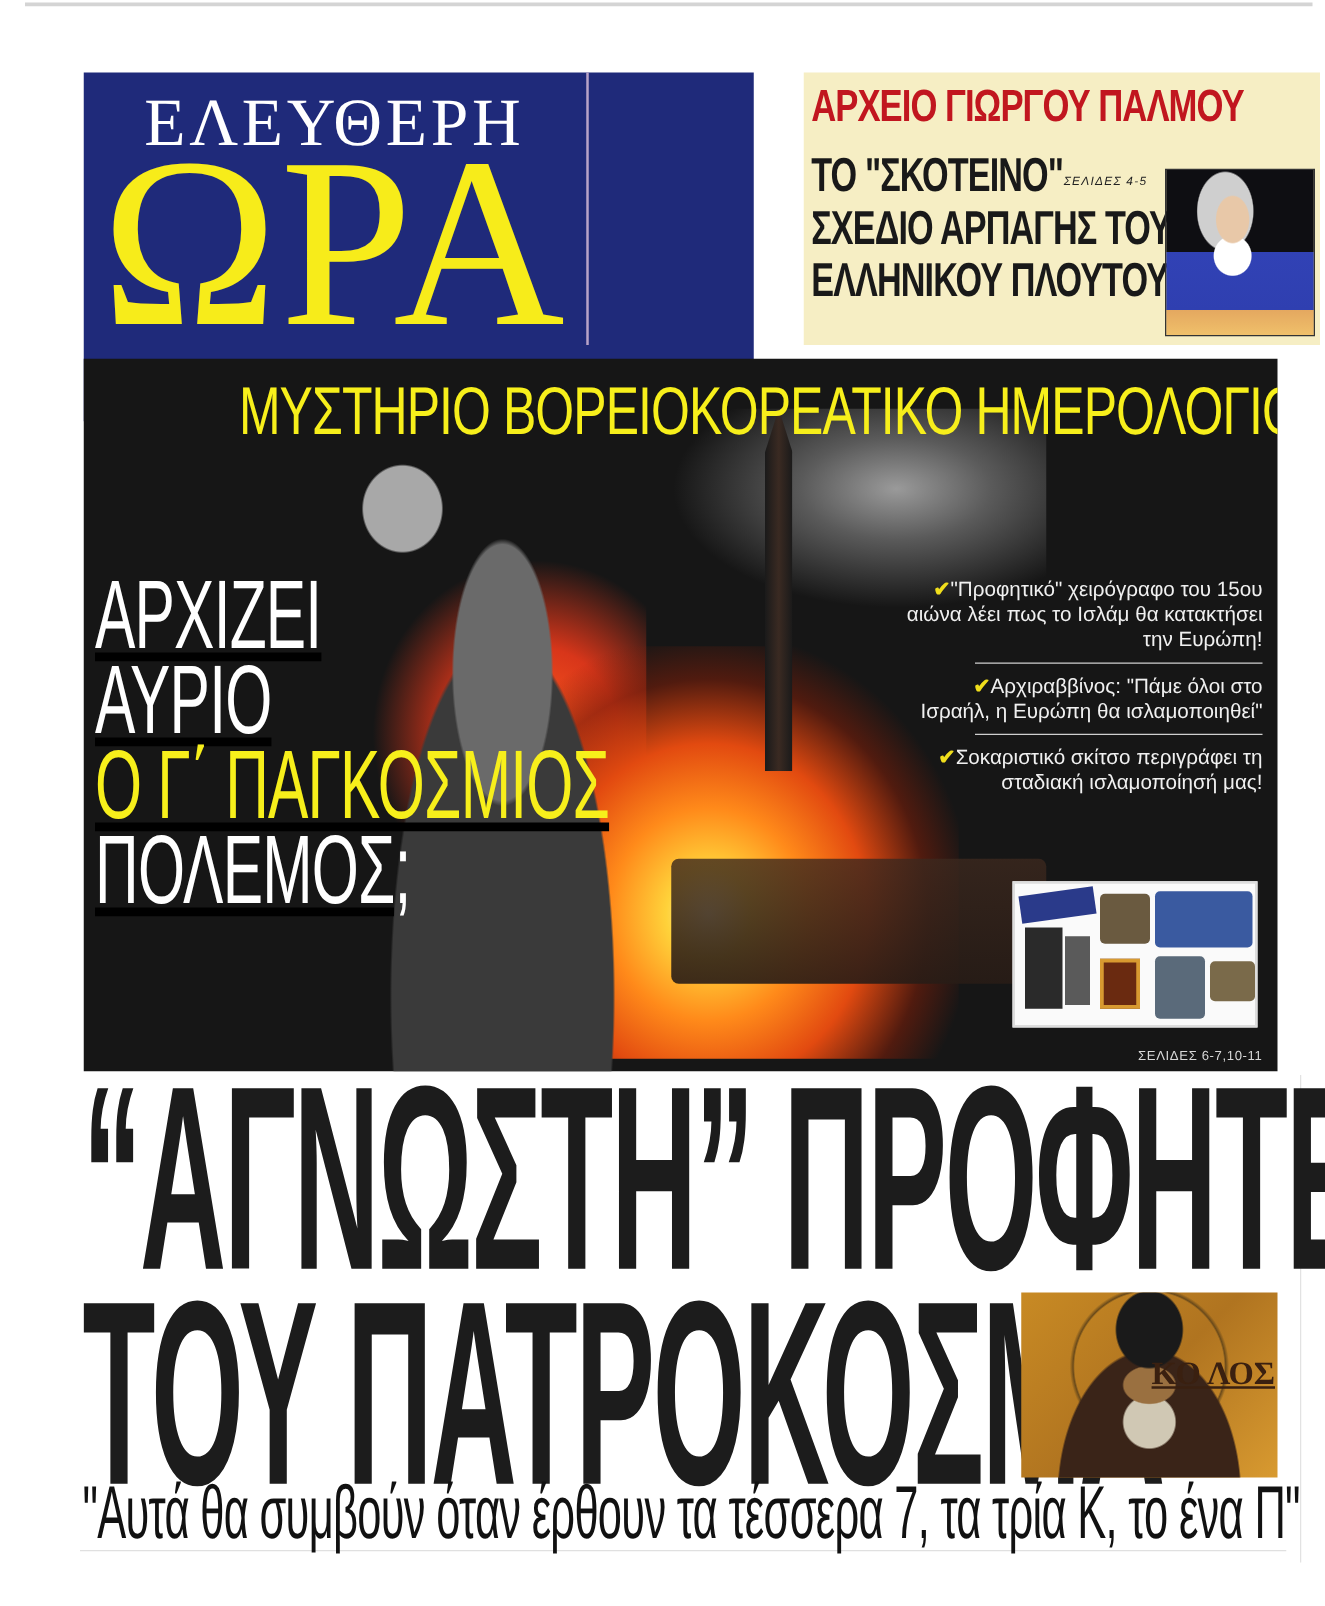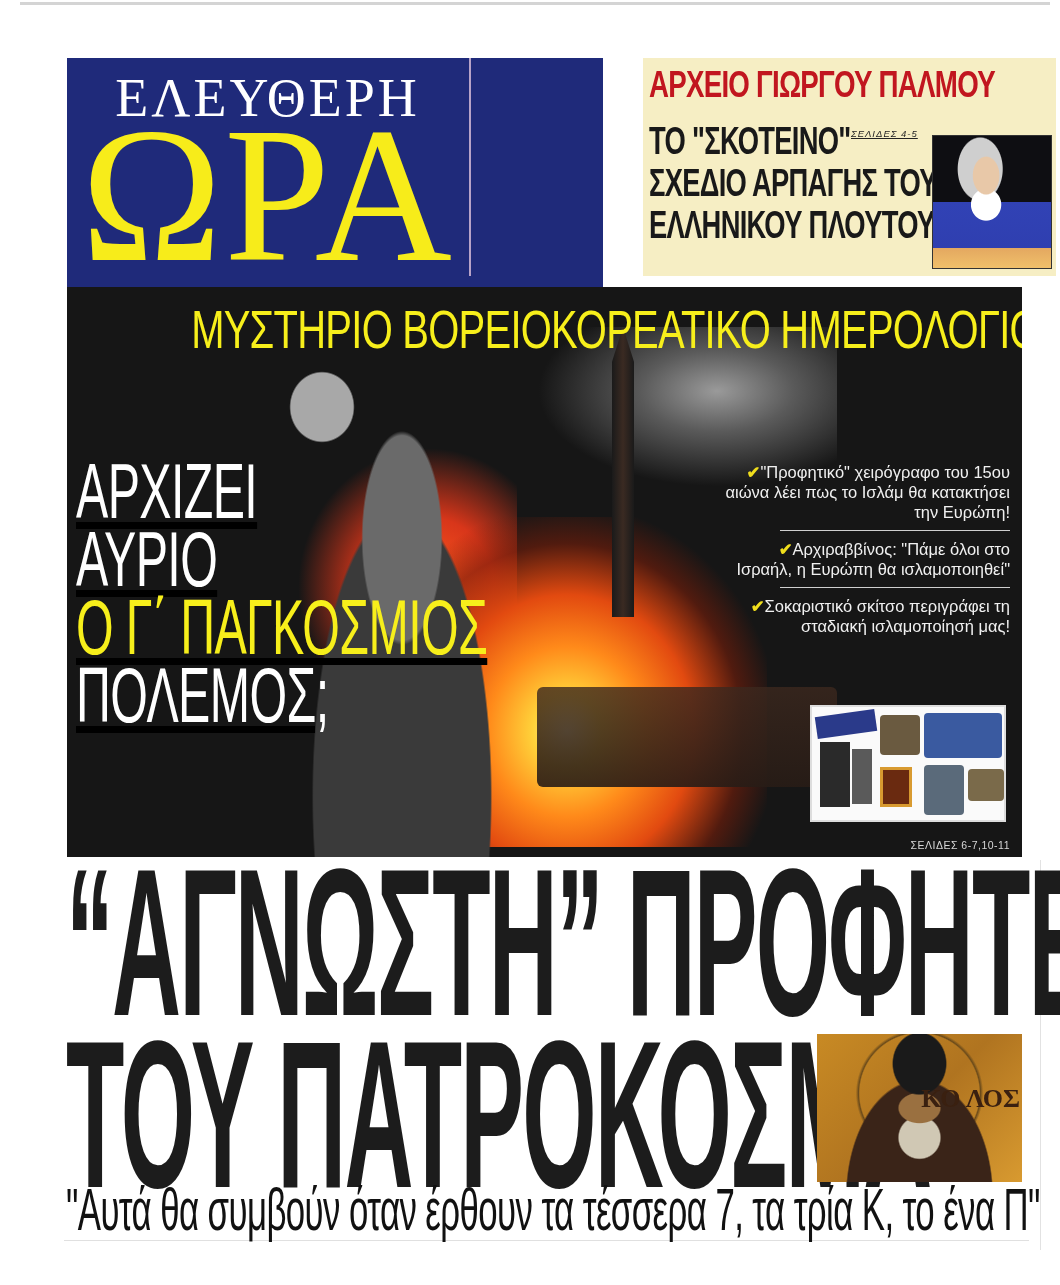--- a/index.html
+++ b/index.html
@@ -36,23 +36,22 @@
       position: absolute; left: 6px; top: 6px; width: 404px;
       font-family: "Liberation Sans", sans-serif; font-weight: bold; font-size: 36px; color: #c1161f;
       letter-spacing: -1px; line-height: 42px; transform: scaleX(0.77); transform-origin: left top;
       white-space: nowrap;
     }
     .teaser-line {
       position: absolute; left: 6px; font-weight: bold; color: #191919; font-size: 38px; line-height: 42px;
       white-space: nowrap; transform: scaleX(0.72); transform-origin: left top; letter-spacing: -1px;
     }
     .teaser-pages {
-      position: absolute; left: 208px; top: 70px; font-style: italic; font-size: 9.5px; color: #222;
+      position: absolute; left: 208px; top: 82px; font-style: italic; font-size: 9.5px; color: #222;
       letter-spacing: 1px;
-      text-decoration: underline;
     }
     .teaser-photo {
       position: absolute; left: 289px; top: 77px; width: 120px; height: 134px;
       background: radial-gradient(ellipse at 45% 30%, #e8c8a8 0 14%, transparent 15%),
                   radial-gradient(ellipse at 45% 52%, #ffffff 0 16%, transparent 17%),
                   radial-gradient(ellipse at 40% 25%, #cfcfcf 0 22%, transparent 23%),
                   linear-gradient(180deg, #0e0e12 0%, #0e0e12 50%, #3142b5 50%, #2f3fb0 85%, #e4a860 85%, #f0c06a 100%);
       border: 1px solid #333;
     }
 
@@ -143,21 +142,21 @@
       background:
         radial-gradient(ellipse at 50% 20%, #1a1a1a 0 18%, transparent 19%),
         radial-gradient(ellipse at 50% 50%, #9a7040 0 14%, transparent 15%),
         radial-gradient(ellipse at 50% 70%, #d0c8b4 0 14%, transparent 15%),
         radial-gradient(ellipse at 50% 110%, #3a2418 0 50%, transparent 51%),
         radial-gradient(circle at 50% 40%, rgba(0,0,0,0) 0 44%, #6a4a1a 45%, rgba(0,0,0,0) 47%),
         linear-gradient(135deg, #c88a24 0%, #b07420 50%, #d89a30 100%);
     }
     .saint-text {
       position: absolute; right: 2px; top: 52px; font-family: "Liberation Serif", serif; font-weight: bold;
-      color: #3a2010; font-size: 26px; line-height: 26px;
+      color: #3a2010; font-size: 26px; line-height: 26px; text-decoration: underline;
     }
     .quote {
       position: absolute; left: 66px; top: 1178px; white-space: nowrap;
       font-family: "Liberation Sans", sans-serif; color: #111; font-size: 60px; line-height: 64px;
       transform: scaleX(0.58); transform-origin: left top; letter-spacing: -1px;
     }
   </style>
 </head>
 <body>
 

